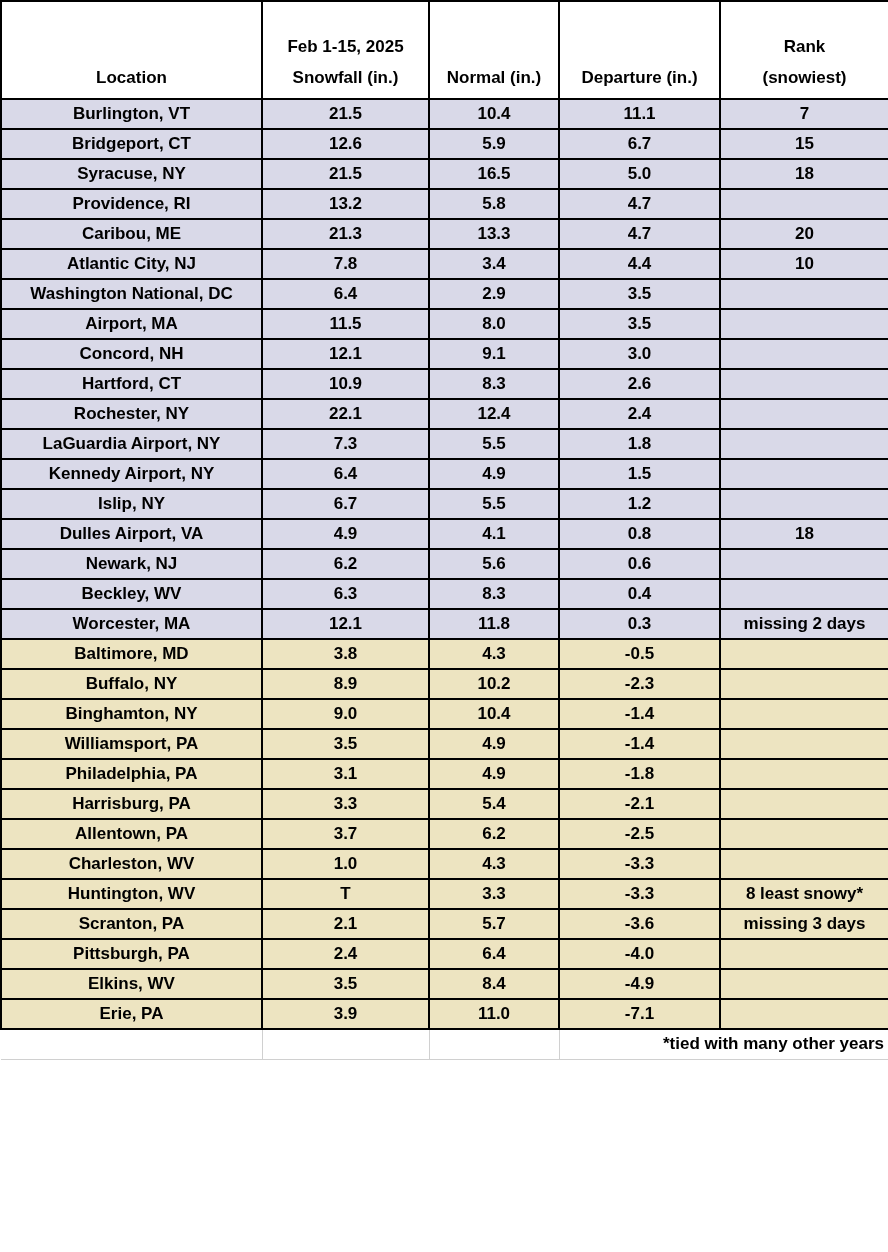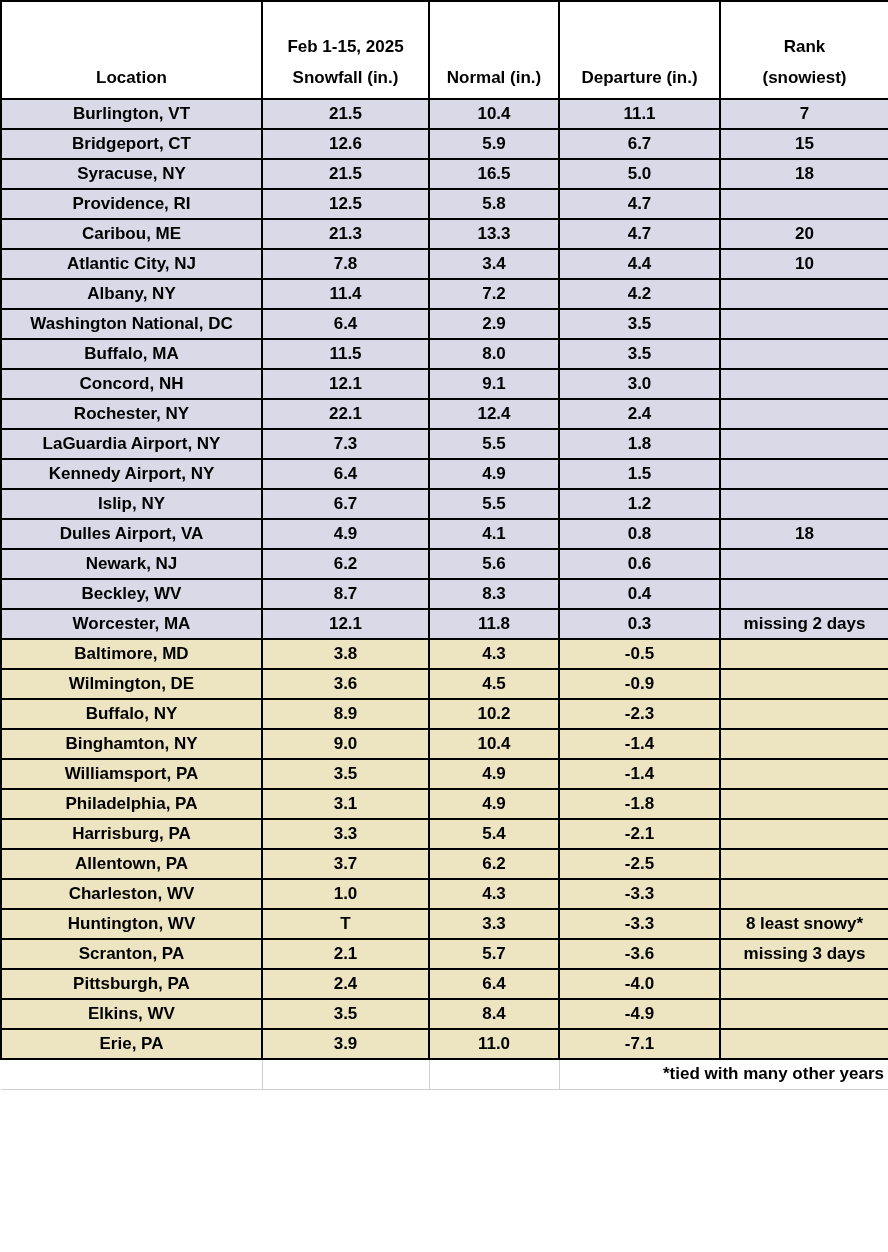--- a/index.html
+++ b/index.html
@@ -103,65 +103,65 @@
       </tr>
       <tr class="above">
         <td>Syracuse, NY</td>
         <td>21.5</td>
         <td>16.5</td>
         <td>5.0</td>
         <td>18</td>
       </tr>
       <tr class="above">
         <td>Providence, RI</td>
-        <td>12.5</td>
+        <td>13.2</td>
         <td>5.8</td>
         <td>4.7</td>
         <td></td>
       </tr>
       <tr class="above">
         <td>Caribou, ME</td>
         <td>21.3</td>
         <td>13.3</td>
         <td>4.7</td>
         <td>20</td>
       </tr>
       <tr class="above">
         <td>Atlantic City, NJ</td>
         <td>7.8</td>
         <td>3.4</td>
         <td>4.4</td>
         <td>10</td>
       </tr>
       <tr class="above">
-        <td>Albany, NY</td>
-        <td>11.4</td>
-        <td>7.2</td>
-        <td>4.2</td>
-        <td></td>
-      </tr>
-      <tr class="above">
         <td>Washington National, DC</td>
         <td>6.4</td>
         <td>2.9</td>
         <td>3.5</td>
         <td></td>
       </tr>
       <tr class="above">
-        <td>Buffalo, MA</td>
+        <td>Airport, MA</td>
         <td>11.5</td>
         <td>8.0</td>
         <td>3.5</td>
         <td></td>
       </tr>
       <tr class="above">
         <td>Concord, NH</td>
         <td>12.1</td>
         <td>9.1</td>
         <td>3.0</td>
+        <td></td>
+      </tr>
+      <tr class="above">
+        <td>Hartford, CT</td>
+        <td>10.9</td>
+        <td>8.3</td>
+        <td>2.6</td>
         <td></td>
       </tr>
       <tr class="above">
         <td>Rochester, NY</td>
         <td>22.1</td>
         <td>12.4</td>
         <td>2.4</td>
         <td></td>
       </tr>
       <tr class="above">
@@ -194,44 +194,37 @@
       </tr>
       <tr class="above">
         <td>Newark, NJ</td>
         <td>6.2</td>
         <td>5.6</td>
         <td>0.6</td>
         <td></td>
       </tr>
       <tr class="above">
         <td>Beckley, WV</td>
-        <td>8.7</td>
+        <td>6.3</td>
         <td>8.3</td>
         <td>0.4</td>
         <td></td>
       </tr>
       <tr class="above">
         <td>Worcester, MA</td>
         <td>12.1</td>
         <td>11.8</td>
         <td>0.3</td>
         <td>missing 2 days</td>
       </tr>
       <tr class="below">
         <td>Baltimore, MD</td>
         <td>3.8</td>
         <td>4.3</td>
         <td>-0.5</td>
-        <td></td>
-      </tr>
-      <tr class="below">
-        <td>Wilmington, DE</td>
-        <td>3.6</td>
-        <td>4.5</td>
-        <td>-0.9</td>
         <td></td>
       </tr>
       <tr class="below">
         <td>Buffalo, NY</td>
         <td>8.9</td>
         <td>10.2</td>
         <td>-2.3</td>
         <td></td>
       </tr>
       <tr class="below">

